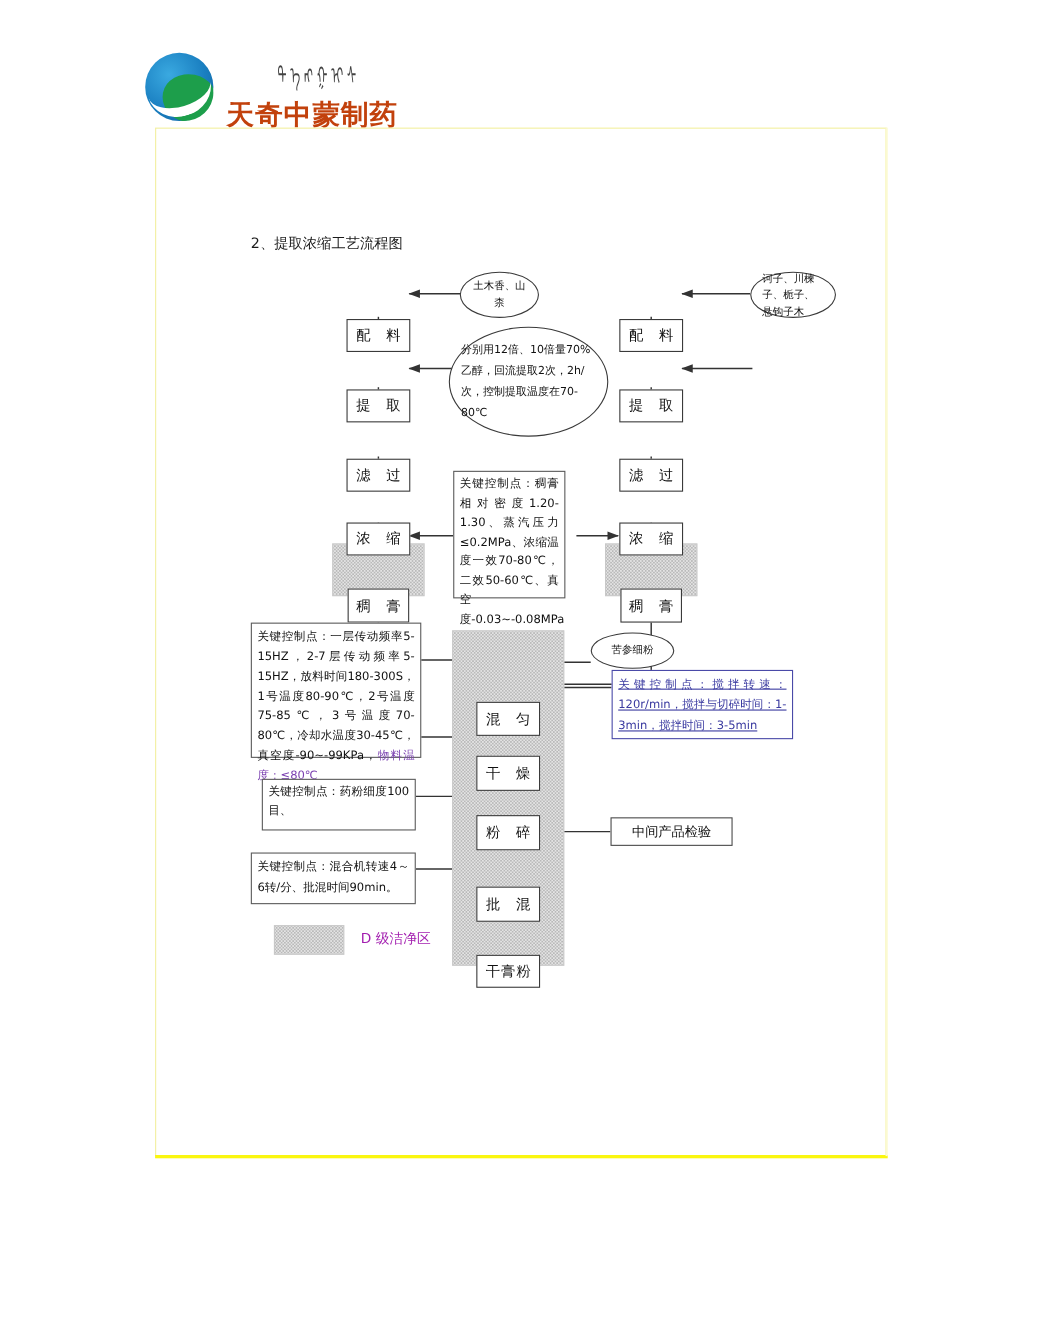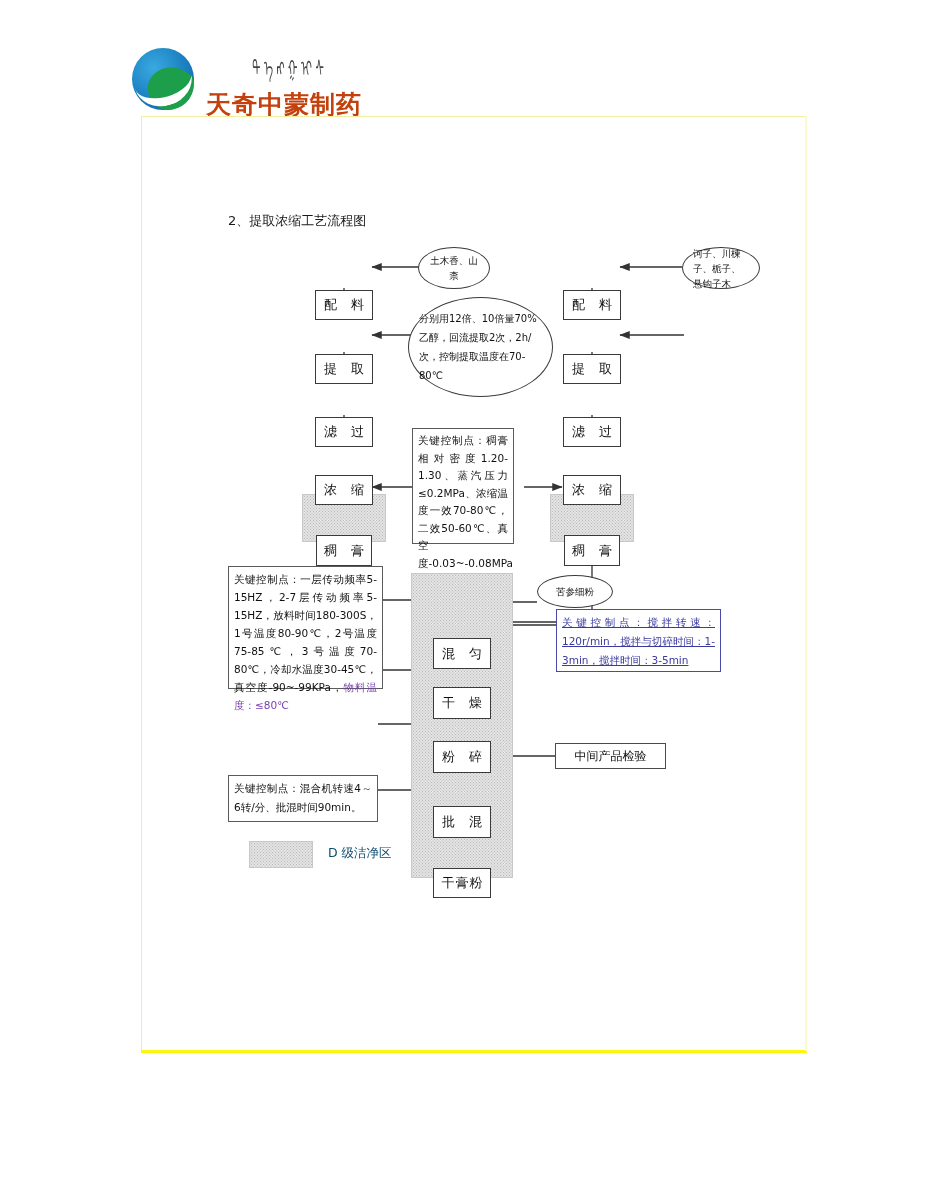--- a/index.html
+++ b/index.html
@@ -109,21 +109,21 @@
     color:#111;box-sizing:border-box;padding:6px 10px;line-height:15px;
   }
   .ell.small{font-size:9.5px;}
   .ell.big{font-size:10px;line-height:19px;text-align:left;}
   
   #legend-swatch{
     position:absolute;left:249px;top:841px;width:64px;height:27px;
   }
   #legend-label{
     position:absolute;left:328px;top:845px;font-size:12.5px;
-    font-family:"DejaVu Sans","Liberation Sans",sans-serif;color:#0c4a6e;white-space:nowrap;
+    font-family:"DejaVu Sans","Liberation Sans",sans-serif;color:#a21caf;white-space:nowrap;
   }
 </style>
 </head>
 <body>
 
 <div id="logo-area">
   <div id="logo-mark">
     <div class="circle-blue"></div>
     <div class="leaf-green"></div>
     <div class="swoosh"></div>
@@ -224,20 +224,21 @@
   <div class="ell small" style="left:537px;top:575px;width:76px;height:33px;">苦参细粉</div>
 
   <div class="note" style="left:412px;top:428px;width:102px;height:116px;line-height:17.5px;">关键控制点：稠膏相对密度1.20-1.30、蒸汽压力≤0.2MPa、浓缩温度一效70-80℃，二效50-60℃、真空度-0.03~-0.08MPa</div>
 
   <div class="note" style="left:228px;top:566px;width:155px;height:123px;">
     <span>关键控制点：一层传动频率5-15HZ，2-7层传动频率5-15HZ，放料时间180-300S，1号温度80-90℃，2号温度75-85℃，3号温度70-80℃，冷却水温度30-45℃，真空度-90~-99KPa，</span><span class="hl">物料温度：≤80℃</span>
   </div>
 
   <div class="note blue" style="left:556px;top:609px;width:165px;height:63px;line-height:19px;">关键控制点：搅拌转速：120r/min，搅拌与切碎时间：1-3min，搅拌时间：3-5min</div>
 
+  <div class="note" style="left:238px;top:708px;width:140px;height:47px;line-height:17px;">关键控制点：药粉细度100目、</div>
 
   <div class="note" style="left:228px;top:775px;width:150px;height:47px;line-height:19px;">关键控制点：混合机转速4～6转/分、批混时间90min。</div>
 
   <div class="plain-box" style="left:555px;top:743px;width:111px;height:26px;">中间产品检验</div>
 
   <div class="zone" id="legend-swatch"></div>
   <div id="legend-label">D 级洁净区</div>
 
 </div>
 

